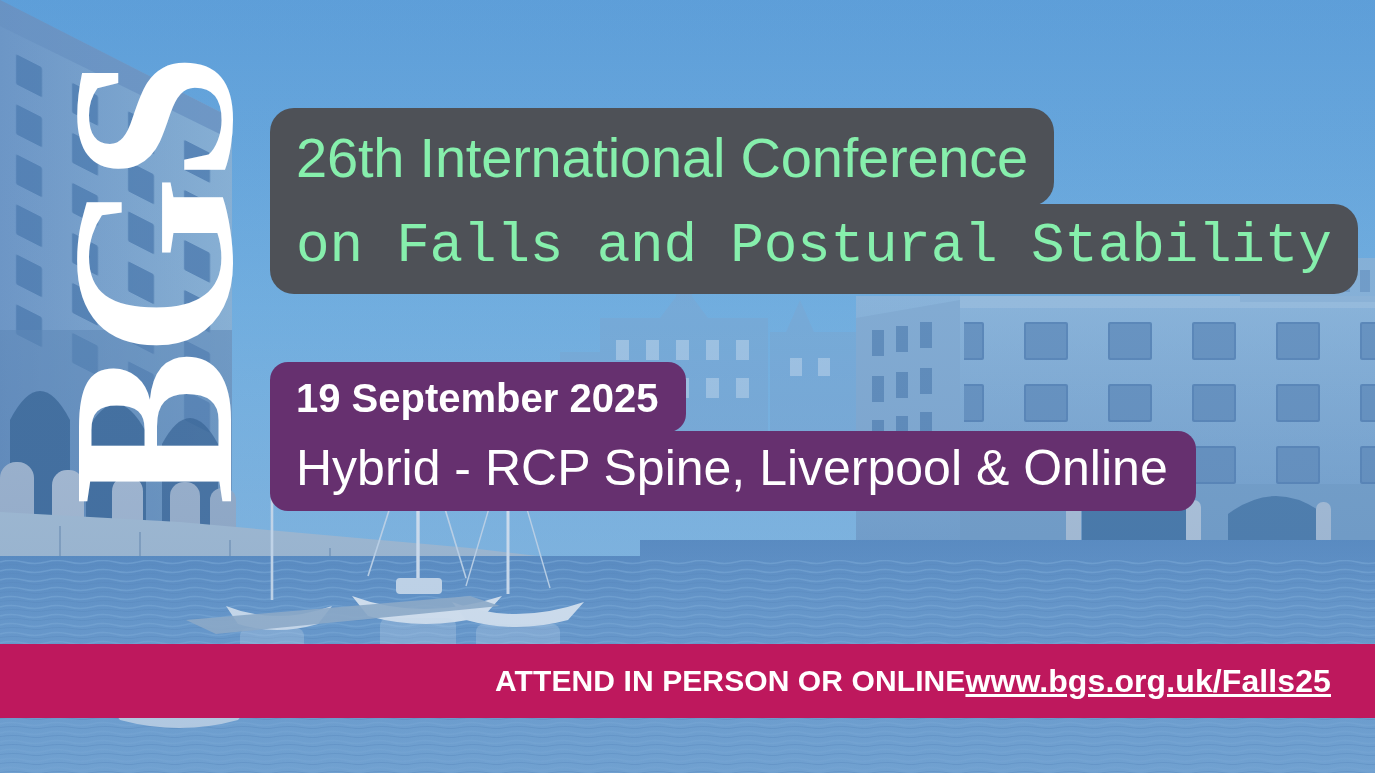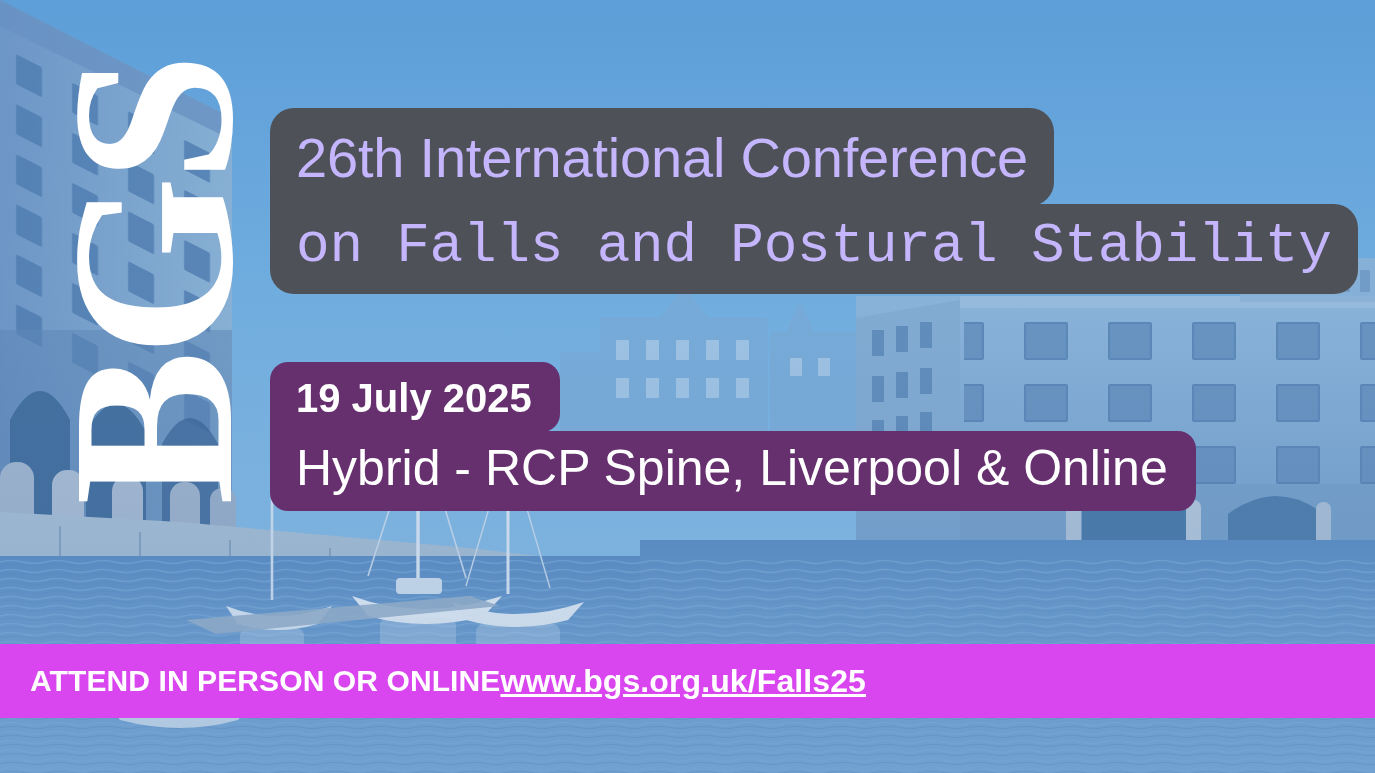--- a/index.html
+++ b/index.html
@@ -57,21 +57,21 @@
 
   
   .title-block {
     position:absolute;
     left:270px; top:108px;
     display:flex; flex-direction:column;
     align-items:flex-start;
   }
   .title-line {
     background:#4E5157;
-    color:#c4b5fd;
+    color:#86efac;
     font-size:56px;
     font-weight:400;
     line-height:1.0;
     padding:22px 26px 20px 26px;
     white-space:nowrap;
     letter-spacing:-0.2px;
   }
   .title-line.l1 { border-radius:24px 24px 24px 0; }
   .title-line.l2 { border-radius:0 24px 24px 24px; margin-top:-2px; padding-top:14px;font-family:Liberation Mono, monospace; }
 
@@ -101,24 +101,24 @@
     padding:12px 28px 18px 26px;
     border-radius:0 18px 18px 18px;
     margin-top:-1px;
   }
 
   
   .bottom-bar {
     position:absolute;
     left:0; top:644px;
     width:1375px; height:74px;
-    background:#d946ef;
+    background:#be185d;
     display:flex;
     align-items:center;
-    justify-content:flex-start;
+    justify-content:flex-end;
     padding:0 44px 0 30px;
   }
   .bar-left, .bar-right {
     color:#ffffff;
     font-weight:700;
     font-size:30px;
     letter-spacing:0.1px;
     white-space:nowrap;
   }
   .bar-right { font-size:32px;text-decoration:underline; }
@@ -323,21 +323,21 @@
       <span class="logo-text">BGS</span>
     </div>
   </div>
 
   <div class="title-block">
     <div class="title-line l1">26th International Conference</div>
     <div class="title-line l2">on Falls and Postural Stability</div>
   </div>
 
   <div class="date-block">
-    <div class="date-line dt">19 July 2025</div>
+    <div class="date-line dt">19 September 2025</div>
     <div class="date-line vn">Hybrid - RCP Spine, Liverpool &amp; Online</div>
   </div>
 
   <div class="bottom-bar">
     <div class="bar-left">ATTEND IN PERSON OR ONLINE</div>
     <div class="bar-right">www.bgs.org.uk/Falls25</div>
   </div>
 
 </div>
 

